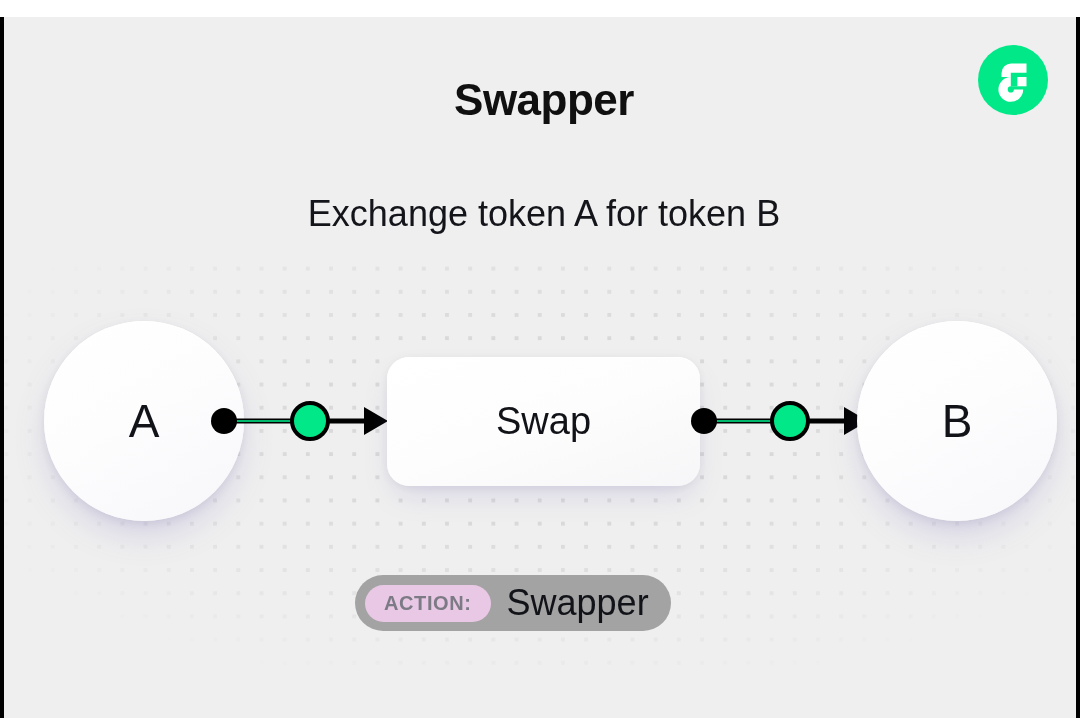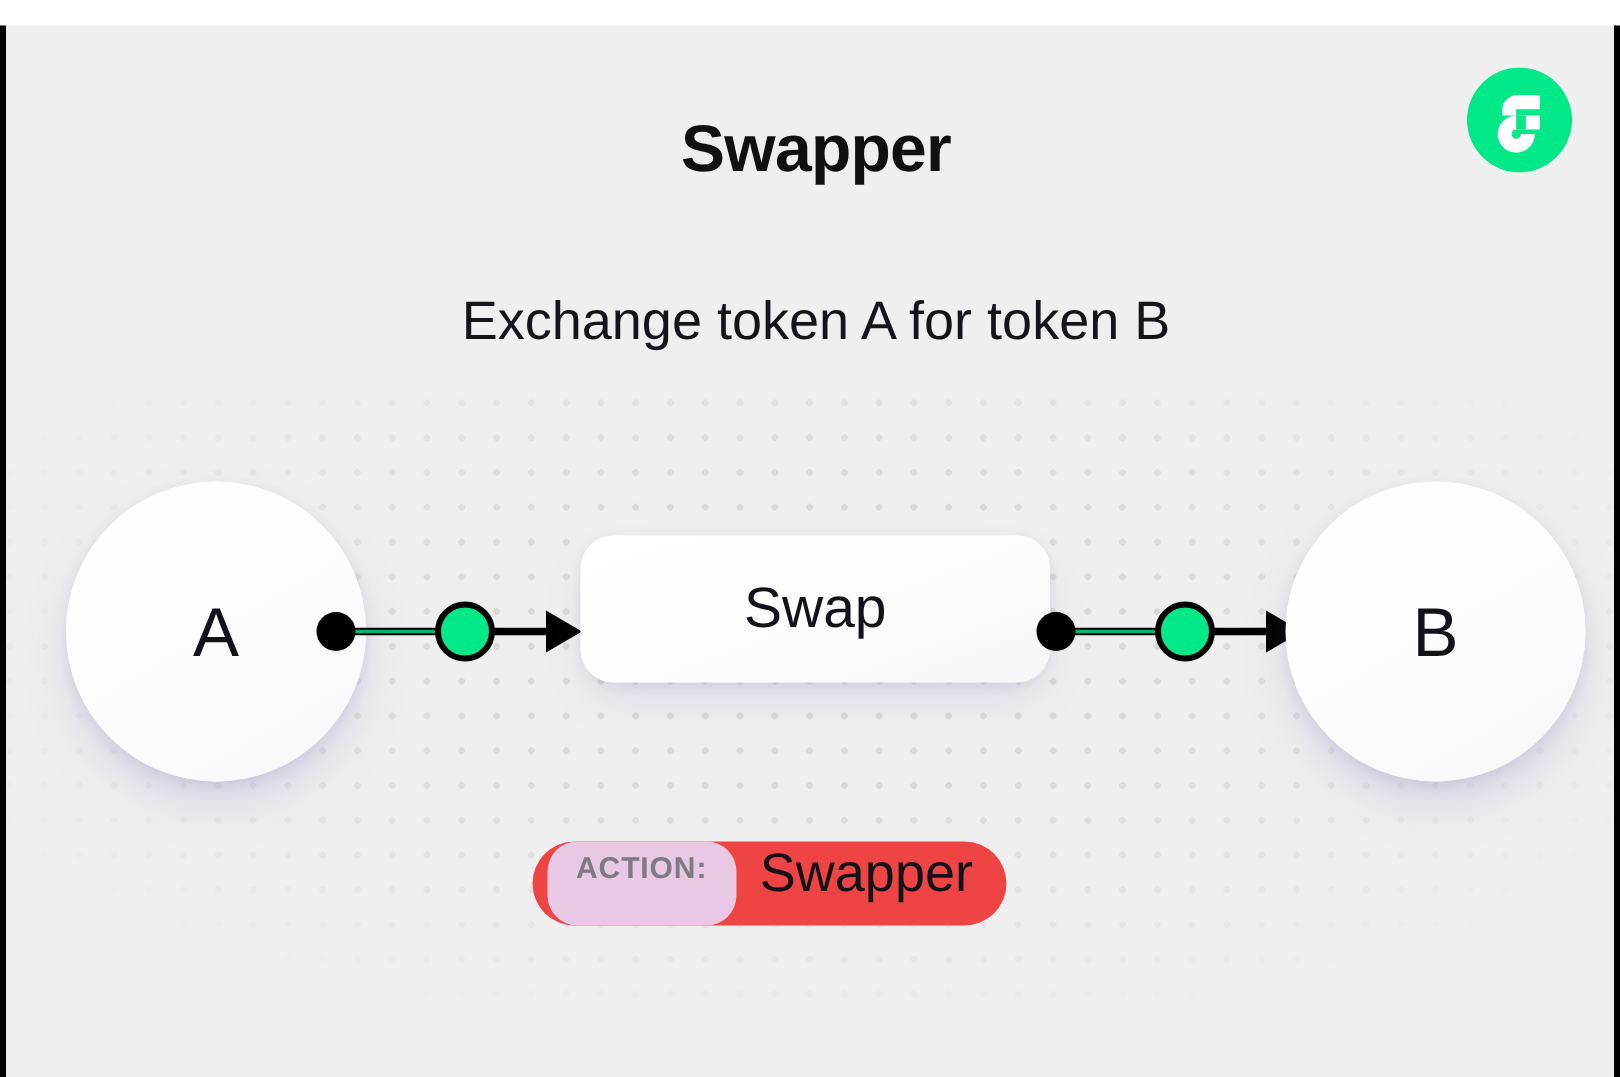--- a/index.html
+++ b/index.html
@@ -98,21 +98,21 @@
     color: #111318;
   }
   .token-node.left  { left: 40px; }
   .token-node.right { left: 853px; }
 
   .process-node {
     position: absolute;
     left: 383px;
     top: 44px;
     width: 313px;
-    height: 98px;
+    height: 129px;
     border-radius: 22px;
     background: linear-gradient(160deg, #ffffff 0%, #fdfdfd 50%, #f6f6f8 100%);
     box-shadow: 0 14px 30px -8px rgba(120,110,190,0.22),
                 0 2px 8px rgba(20,20,40,0.06),
                 inset 0 1px 0 rgba(255,255,255,0.95);
     display: flex;
     align-items: center;
     justify-content: center;
     font-size: 38px;
     font-weight: 400;
@@ -125,26 +125,27 @@
     width: 190px;
     height: 52px;
   }
   .connector.first  { left: 202px; }
   .connector.second { left: 682px; }
 
   
   .action-badge {
     position: absolute;
     left: 351px;
-    top: 544px;
+    top: 558px;
     height: 56px;
     padding: 0 22px 0 10px;
     border-radius: 28px;
-    background: #ef4444;
+    background: #a3a3a3;
     display: flex;
+    align-items: center;
     gap: 16px;
   }
   .action-badge-key {
     background: #e8c8e4;
     color: #7c7a85;
     border-radius: 20px;
     padding: 7px 19px;
     font-size: 20px;
     font-weight: bold;
     letter-spacing: 0.6px;

